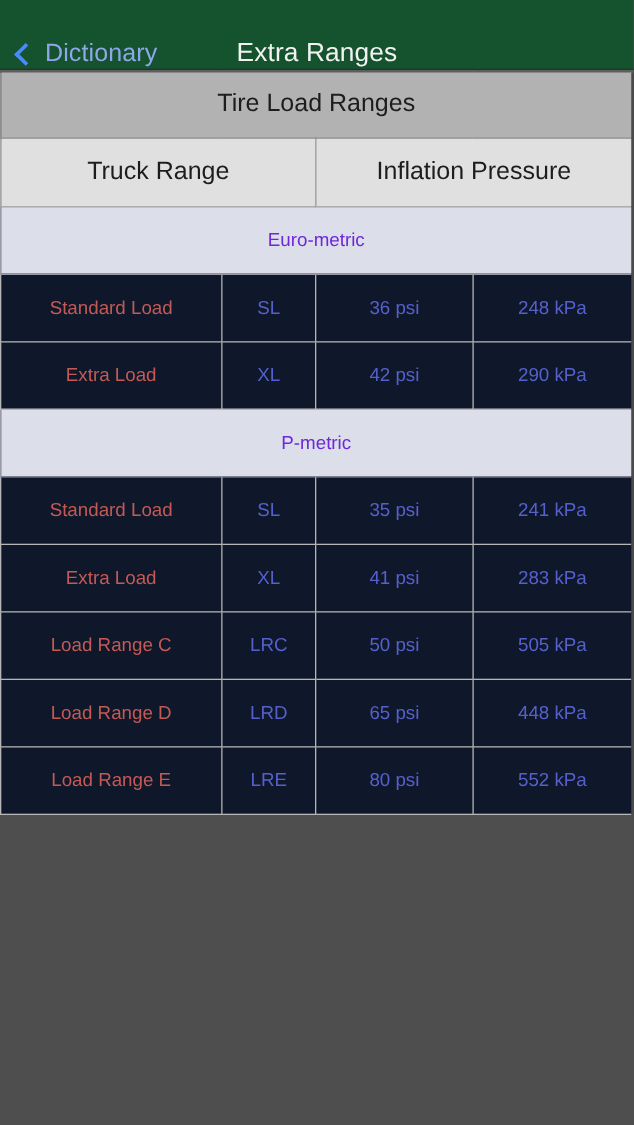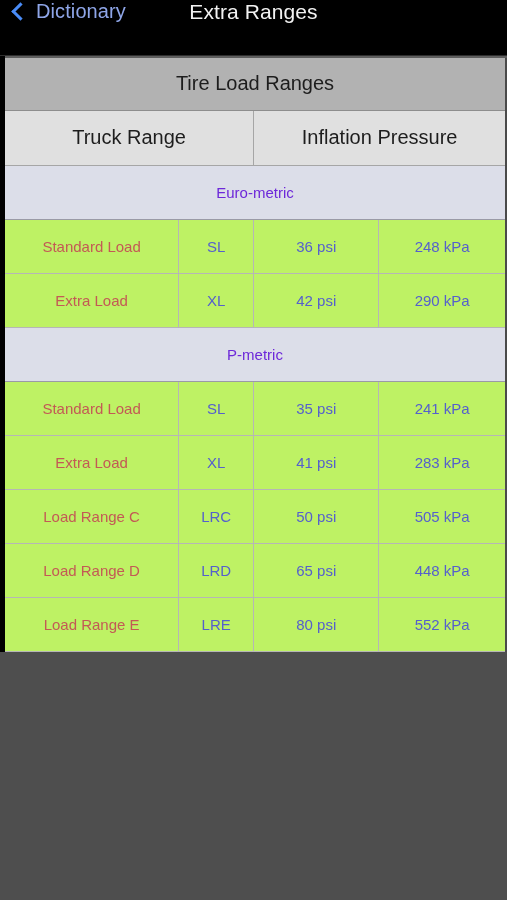--- a/index.html
+++ b/index.html
@@ -15,24 +15,24 @@
     width: 507px;
     height: 900px;
     position: relative;
     overflow: hidden;
     background: #4e4e4e;
   }
 
   
   .navbar {
     height: 56px;
-    background: #000000;
+    background: #14532d;
     position: relative;
     display: flex;
-    align-items: flex-start;
+    align-items: flex-end;
     border-bottom: 1px solid #2e2e2e;
   }
   .nav-back {
     position: absolute;
     left: 14px;
     display: flex;
     align-items: center;
     gap: 6px;
     cursor: pointer;
   }
@@ -60,21 +60,21 @@
 
   
   .table-wrap {
     background: #4e4e4e;
     padding: 0;
   }
   .tbl {
     width: 507px;
     border-collapse: collapse;
     table-layout: fixed;
-    border-left: 5px solid #000000;
+    border-left: 1px solid #000000;
     border-right: 2px solid #4a4a4a;
   }
   .tbl td {
     border: 1px solid #a9a9a9;
     text-align: center;
     vertical-align: middle;
     font-size: 15px;
   }
 
   
@@ -100,21 +100,21 @@
   .row-section td {
     background: #dcdee9;
     height: 54px;
     color: #6d28d9;
     font-size: 15px;
     border-color: #9a9aa6;
   }
 
   
   .row-data td {
-    background: #bef264;
+    background: #0f172a;
     height: 54px;
     border-color: #b6b6b6;
   }
   .cell-name  { color: #c35a55; }
   .cell-code  { color: #5560cc; }
   .cell-psi   { color: #5560cc; }
   .cell-kpa   { color: #5560cc; }
 
   .filler {
     background: #4e4e4e;

